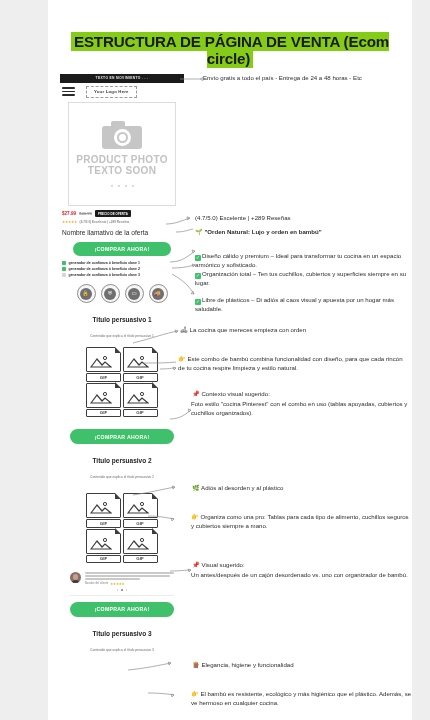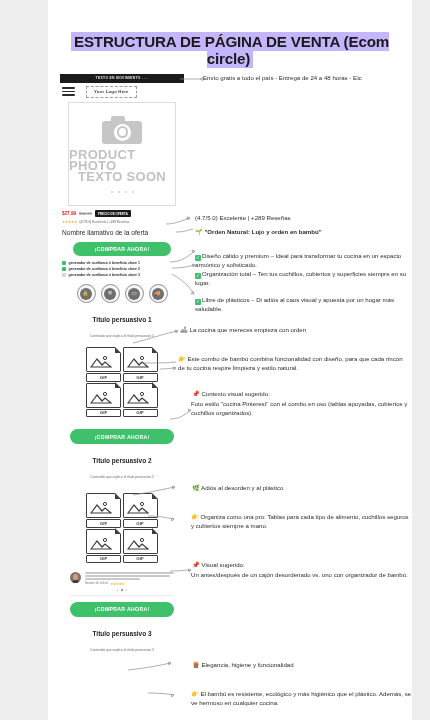--- a/index.html
+++ b/index.html
@@ -16,21 +16,21 @@
   }
 
   
   .doc-title {
     position: absolute; left: 0; top: 33px; width: 364px;
     text-align: center;
     font-size: 15.2px; font-weight: bold; color: #1a1a1a;
     letter-spacing: -0.2px;
   }
   .doc-title span {
-    background: #c4b5fd;
+    background: #84cc16;
     padding: 1px 3px;
   }
 
   
   .mock {
     position: absolute; left: 12px; top: 74px; width: 124px;
   }
   .marquee {
     background: #1b1b1b; color: #e8e8e8;
     height: 9px; line-height: 9px;
@@ -54,21 +54,21 @@
     border: 1px solid #dcdcdc; background: #fff;
     display: flex; flex-direction: column;
     align-items: center; justify-content: center;
   }
   .cam { width: 40px; height: 28px; position: relative; margin-bottom: 5px; }
   .cam .body { position: absolute; left: 0; top: 5px; width: 40px; height: 23px; background: #c6c6c6; border-radius: 3px; }
   .cam .bump { position: absolute; left: 9px; top: 0px; width: 14px; height: 7px; background: #c6c6c6; border-radius: 2px 2px 0 0; }
   .cam .ring { position: absolute; left: 12px; top: 8px; width: 17px; height: 17px; border-radius: 50%; background: #fff; }
   .cam .ring::after { content:""; position: absolute; left: 2.6px; top: 2.6px; width: 11.8px; height: 11.8px; border-radius: 50%; background: #c6c6c6; }
   .cam .ring::before { content:""; position: absolute; left: 4.6px; top: 4.6px; width: 7.8px; height: 7.8px; border-radius: 50%; background: #fff; z-index: 2; }
-  .photo-txt { font-size: 13px; color: #c2c2c2; font-weight: bold; line-height: 11px; letter-spacing: .3px; }
+  .photo-txt { font-size: 10px; color: #c2c2c2; font-weight: bold; line-height: 11px; text-align: center; letter-spacing: .3px; }
   .dots { display: flex; gap: 5px; margin-top: 9px; }
   .dots i { width: 2px; height: 2px; background: #cfcfcf; border-radius: 50%; display: block; }
 
   .price-row { display: flex; align-items: center; gap: 3px; margin-top: 4px; padding-left: 2px; }
   .price-now { color: #e02020; font-size: 4.6px; font-weight: bold; }
   .price-old { color: #9a9a9a; font-size: 4.2px; font-weight: bold; text-decoration: line-through; }
   .offer-tag { background: #1b1b1b; color: #fff; font-size: 2.9px; font-weight: bold; padding: 1.6px 3px; border-radius: 1px; letter-spacing: .1px; }
   .rating-row { display: flex; align-items: center; gap: 2.5px; margin-top: 2.5px; padding-left: 2px; }
   .stars { color: #f2a71b; font-size: 3.6px; letter-spacing: -.2px; }
   .rating-txt { color: #8f8f8f; font-size: 3.1px; font-weight: bold; }

